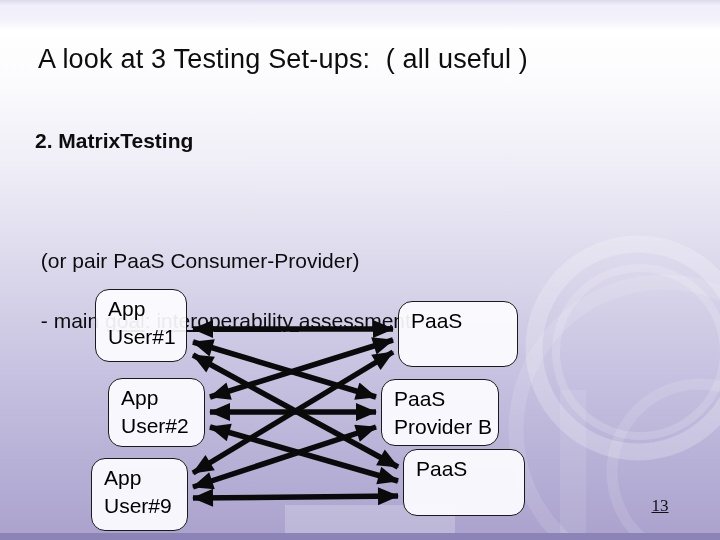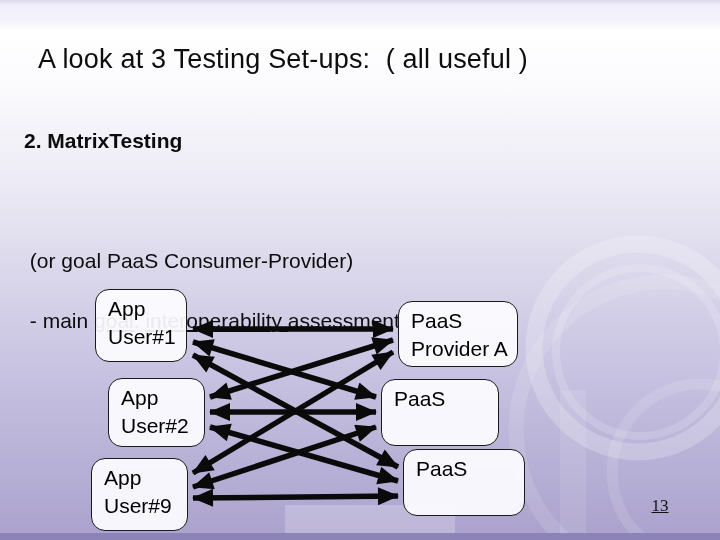--- a/index.html
+++ b/index.html
@@ -21,21 +21,21 @@
   .deco{position:absolute;left:0;top:0;width:720px;height:540px;pointer-events:none;}
   .light-rect{
     position:absolute;left:285px;top:505px;width:170px;height:30px;
     background:rgba(255,255,255,0.22);
   }
   .title{
     position:absolute;left:10px;top:44px;width:700px;
     font-size:27px;color:#0d0d0d;white-space:pre;letter-spacing:0.2px;margin-left:28px;
   }
   .body-text{
-    position:absolute;left:24px;top:126px;width:670px;
+    position:absolute;left:35px;top:126px;width:670px;
     font-size:21px;color:#0d0d0d;line-height:30px;white-space:pre-wrap;
   }
   .body-text .bold{font-weight:bold;}
   .u{text-decoration:underline;}
   .diagram{position:absolute;left:0;top:0;width:720px;height:380px;}
   .dbox{
     position:absolute;box-sizing:border-box;
     background:rgba(252,252,255,0.93);
     border:1.4px solid #1a1a1a;border-radius:14px;
     padding:5px 0 0 12px;
@@ -69,21 +69,21 @@
     <circle cx="700" cy="472" r="88" fill="none" stroke="#ffffff" stroke-opacity="0.12" stroke-width="11"></circle>
     <rect x="560" y="390" width="26" height="150" fill="#ffffff" opacity="0.10"></rect>
   </svg>
 
   <div class="light-rect"></div>
 
   <div class="title">A look at 3 Testing Set-ups:  ( all useful )</div>
 
   <div class="body-text"><span class="bold">2. MatrixTesting</span><br>
 <br>
-<span> (or goal PaaS Consumer-Provider)</span><br>
+<span> (or pair PaaS Consumer-Provider)</span><br>
 <span><span> - main </span><span class="u">goal</span><span>: </span><span class="u">interoperability </span><span>assessment</span></span></div>
 
   <div class="diagram">
 
     <svg class="arrows" viewBox="0 0 720 540" id="arrow-svg">
       <defs>
         <marker id="ah" markerUnits="userSpaceOnUse" markerWidth="24" markerHeight="20" refX="21" refY="9" orient="auto-start-reverse">
           <path d="M1,0 L22,9 L1,18 Z" fill="#0a0a0a"></path>
         </marker>
       </defs>
@@ -106,24 +106,24 @@
       <span>App</span><br>
       <span>User#2</span>
     </div>
     <div class="dbox box-u3">
       <span>App</span><br>
       <span>User#9</span>
     </div>
 
     <div class="dbox box-pa">
       <span>PaaS</span><br>
-      <span>Provider A</span>
     </div>
     <div class="dbox box-pb">
       <span>PaaS</span><br>
+      <span>Provider B</span>
     </div>
     <div class="dbox box-pc">
       <span>PaaS</span><br>
     </div>
 
   </div>
 
   <div class="page-number">13</div>
 
   <div class="bottom-bar"></div>

